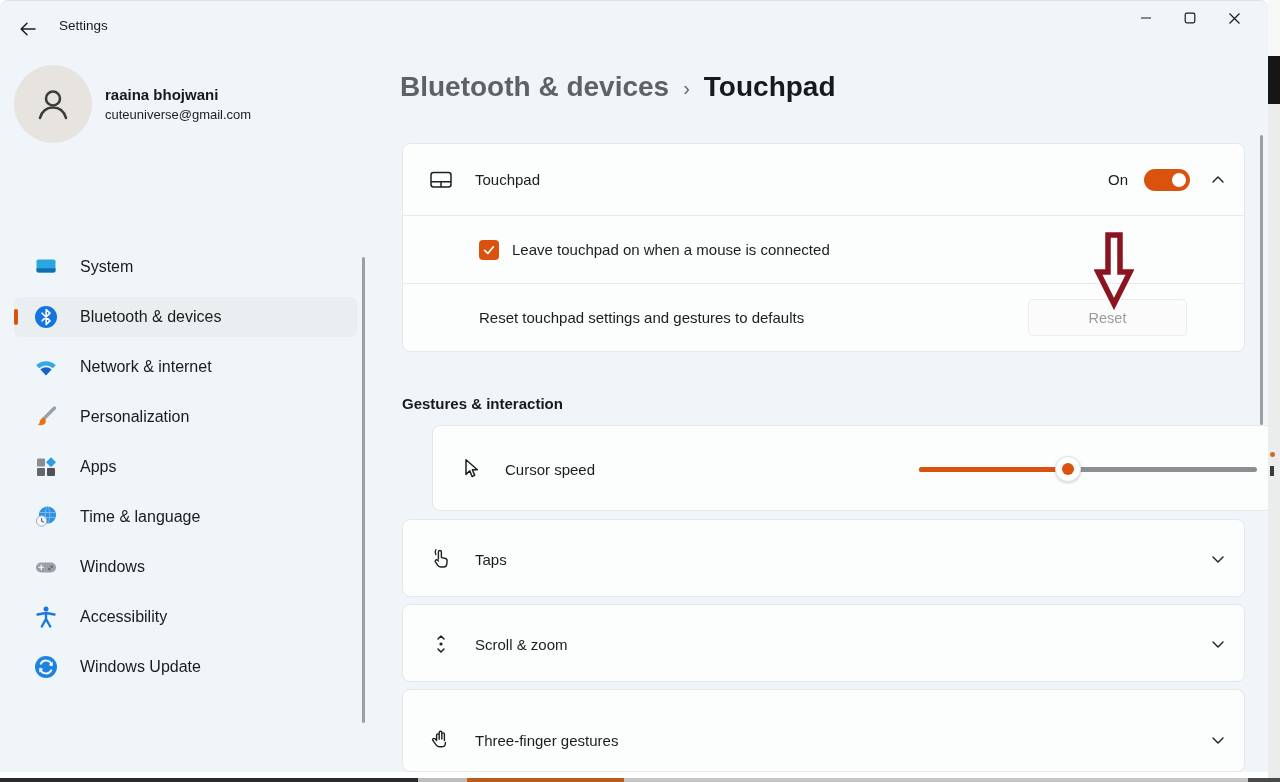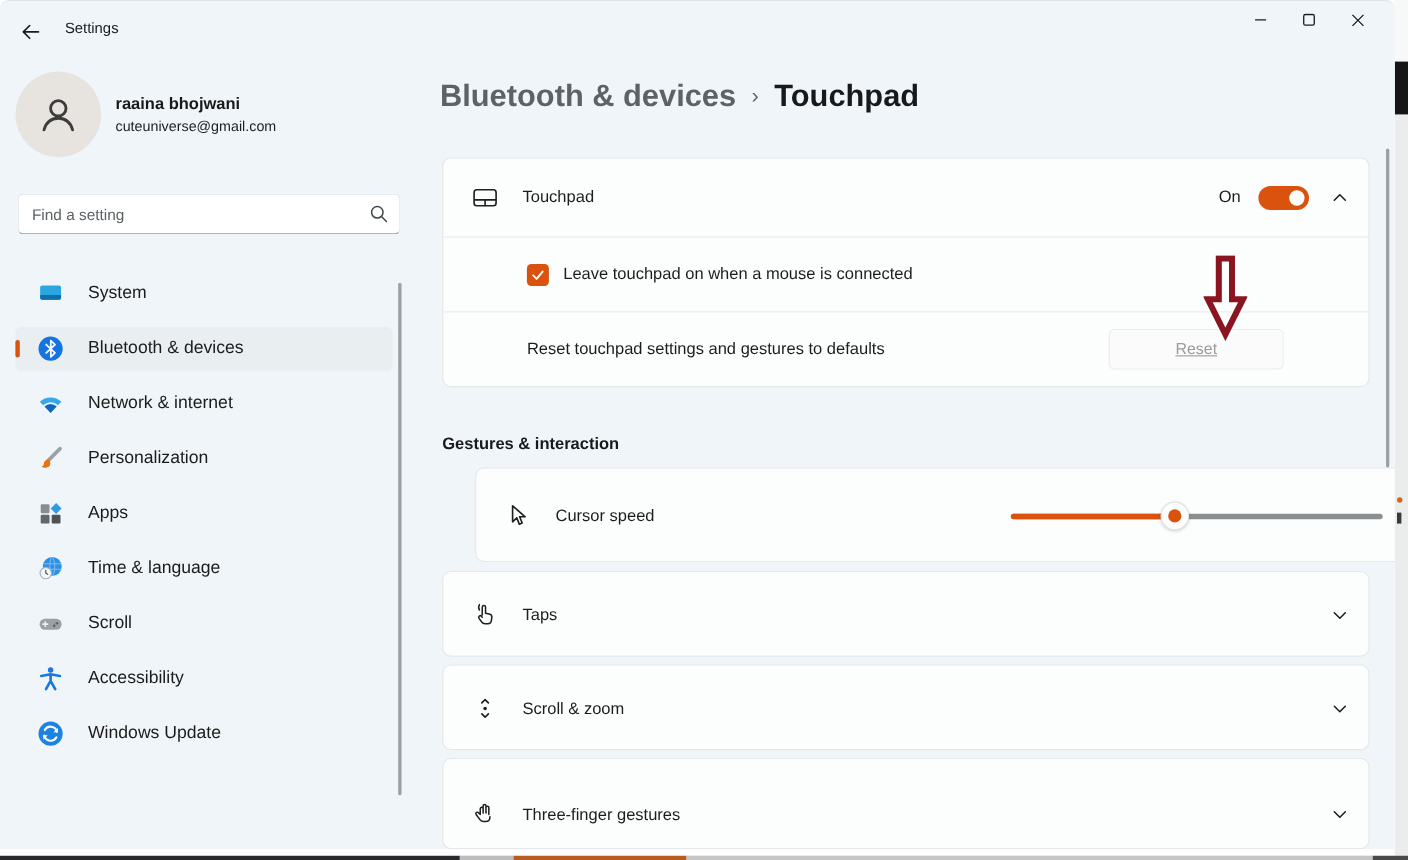--- a/index.html
+++ b/index.html
@@ -160,27 +160,20 @@
 
     <div class="avatar">
       <svg width="42" height="42" viewBox="0 0 42 42">
         <circle cx="21" cy="15.5" r="7" fill="none" stroke="#3c3c3c" stroke-width="2.6"></circle>
         <path d="M8 35c2-7 6.5-10.5 13-10.5S32 28 34 35" fill="none" stroke="#3c3c3c" stroke-width="2.6" stroke-linecap="round"></path>
       </svg>
     </div>
     <div class="user-name">raaina bhojwani</div>
     <div class="user-email">cuteuniverse@gmail.com</div>
 
-    <div class="searchbox">
-      <input type="text" placeholder="Find a setting" style="">
-      <svg width="17" height="17" viewBox="0 0 17 17">
-        <circle cx="7" cy="7" r="5.2" fill="none" stroke="#43484b" stroke-width="1.4"></circle>
-        <path d="M11 11l4.3 4.3" stroke="#43484b" stroke-width="1.4" stroke-linecap="round"></path>
-      </svg>
-    </div>
 
     <div class="nav">
 
       <div class="nav-item">
         <svg class="nav-icon" viewBox="0 0 24 24">
           <rect x="2.5" y="4.5" width="19" height="13" rx="1.8" fill="#2aa7de"></rect>
           <path d="M2.5 13.2h19v2.5a1.8 1.8 0 0 1-1.8 1.8H4.3a1.8 1.8 0 0 1-1.8-1.8z" fill="#0d6fae"></path>
         </svg>
         <span class="nav-label">System</span>
       </div>
@@ -231,21 +224,21 @@
         <span class="nav-label">Time &amp; language</span>
       </div>
 
       <div class="nav-item">
         <svg class="nav-icon" viewBox="0 0 24 24">
           <rect x="2" y="7.5" width="20" height="10" rx="5" fill="#9aa0a5"></rect>
           <path d="M7.2 10.3v4.2M5.1 12.4h4.2" stroke="#eef1f2" stroke-width="1.4" stroke-linecap="round"></path>
           <circle cx="15.3" cy="14" r="1.2" fill="#5f6468"></circle>
           <circle cx="17.8" cy="11.6" r="1.2" fill="#5f6468"></circle>
         </svg>
-        <span class="nav-label">Scroll</span>
+        <span class="nav-label">Windows</span>
       </div>
 
       <div class="nav-item">
         <svg class="nav-icon" viewBox="0 0 24 24">
           <circle cx="12" cy="4" r="2.5" fill="#1b78e0"></circle>
           <path d="M3.5 9.5 12 8l8.5 1.5M12 8v6M12 14l-4.2 7.5M12 14l4.2 7.5" stroke="#1b78e0" stroke-width="2.4" fill="none" stroke-linecap="round" stroke-linejoin="round"></path>
         </svg>
         <span class="nav-label">Accessibility</span>
       </div>
 
@@ -290,21 +283,21 @@
       <div class="row r2">
         <div class="checkbox">
           <svg width="14" height="14" viewBox="0 0 18 18">
             <path d="M3.5 9.5 7.5 13.5 14.5 5" stroke="#fff" stroke-width="2.2" fill="none" stroke-linecap="round" stroke-linejoin="round"></path>
           </svg>
         </div>
         <span class="row-label">Leave touchpad on when a mouse is connected</span>
       </div>
       <div class="row r3">
         <span class="row-label">Reset touchpad settings and gestures to defaults</span>
-        <button class="reset-btn" style="margin-right:59px;text-decoration:underline;">Reset</button>
+        <button class="reset-btn" style="margin-right:39px;">Reset</button>
       </div>
     </div>
 
     <svg class="annotation-arrow" width="40" height="78" viewBox="0 0 40 78">
       <path d="M14 3 H26 V40 H36 L20 72 L4 40 H14 Z" fill="none" stroke="#8B1421" stroke-width="5.5" stroke-linejoin="miter"></path>
     </svg>
 
     <div class="section-title">Gestures &amp; interaction</div>
 
     <div class="card" id="cursor-card">

